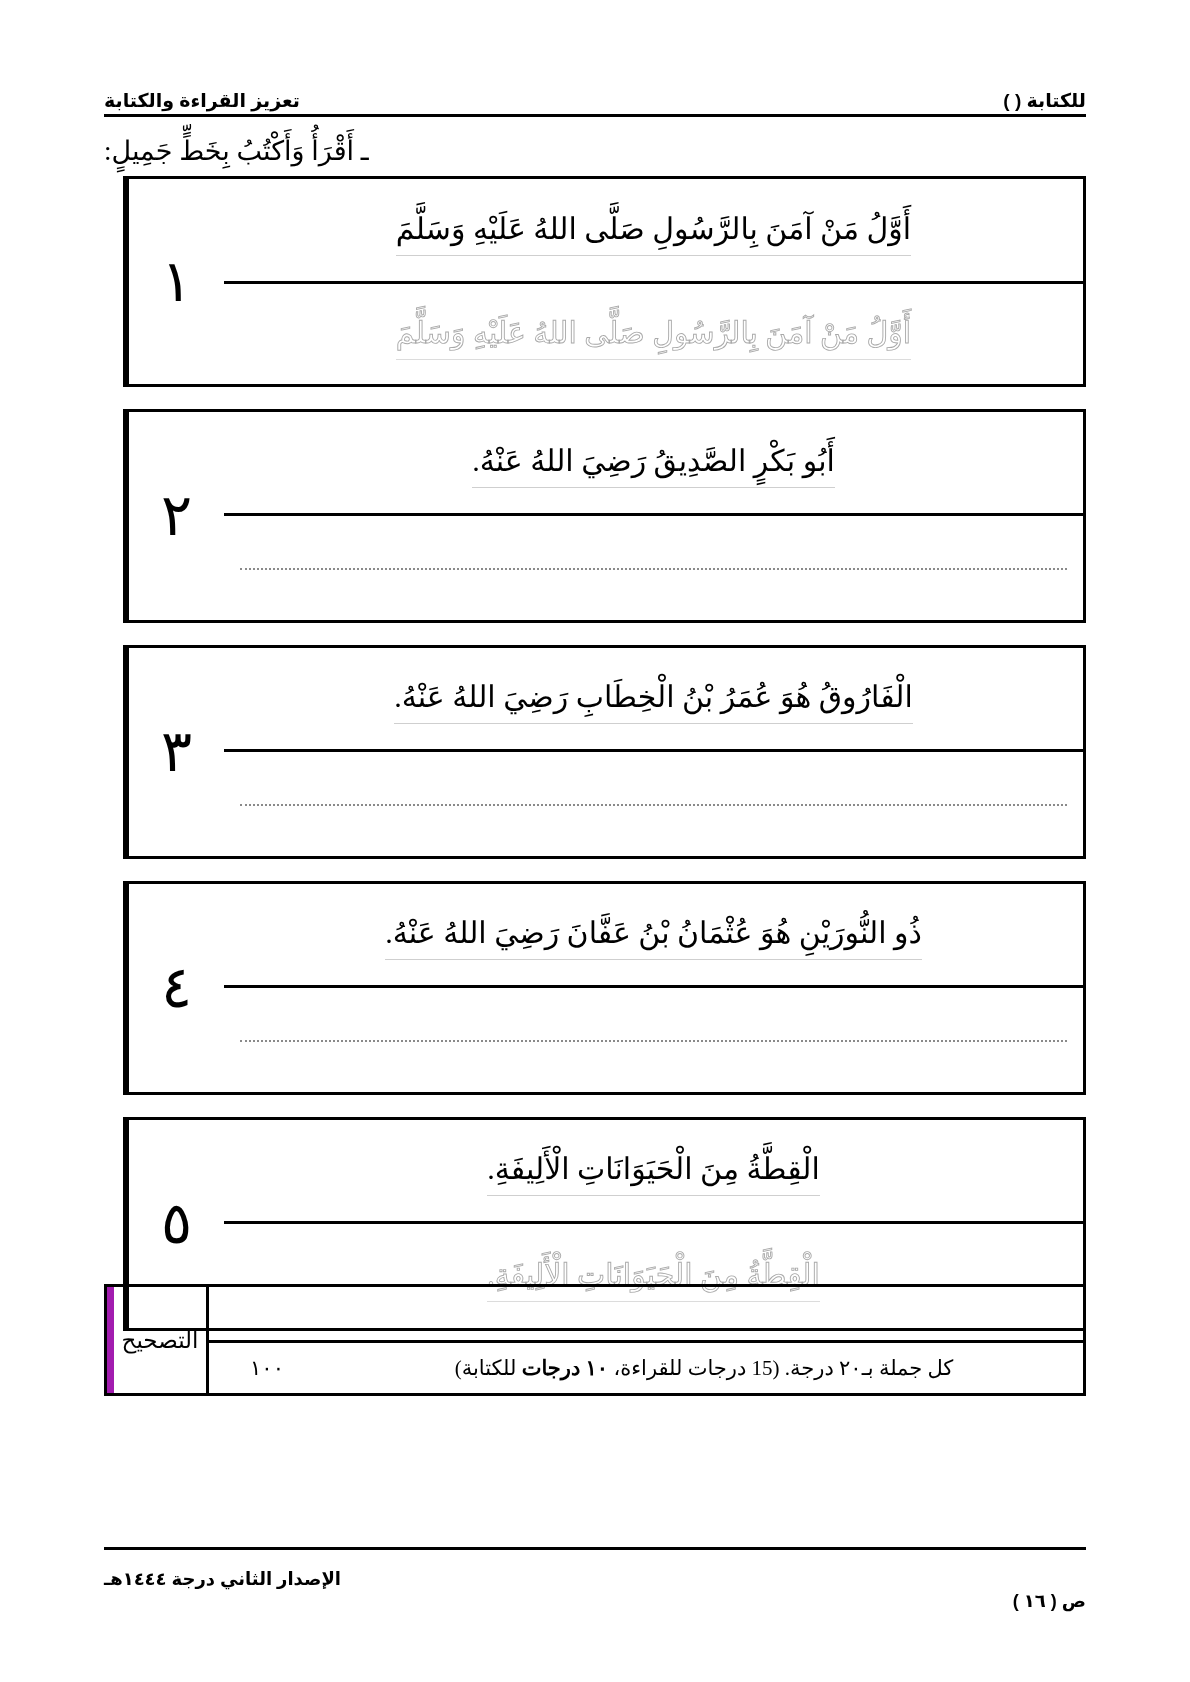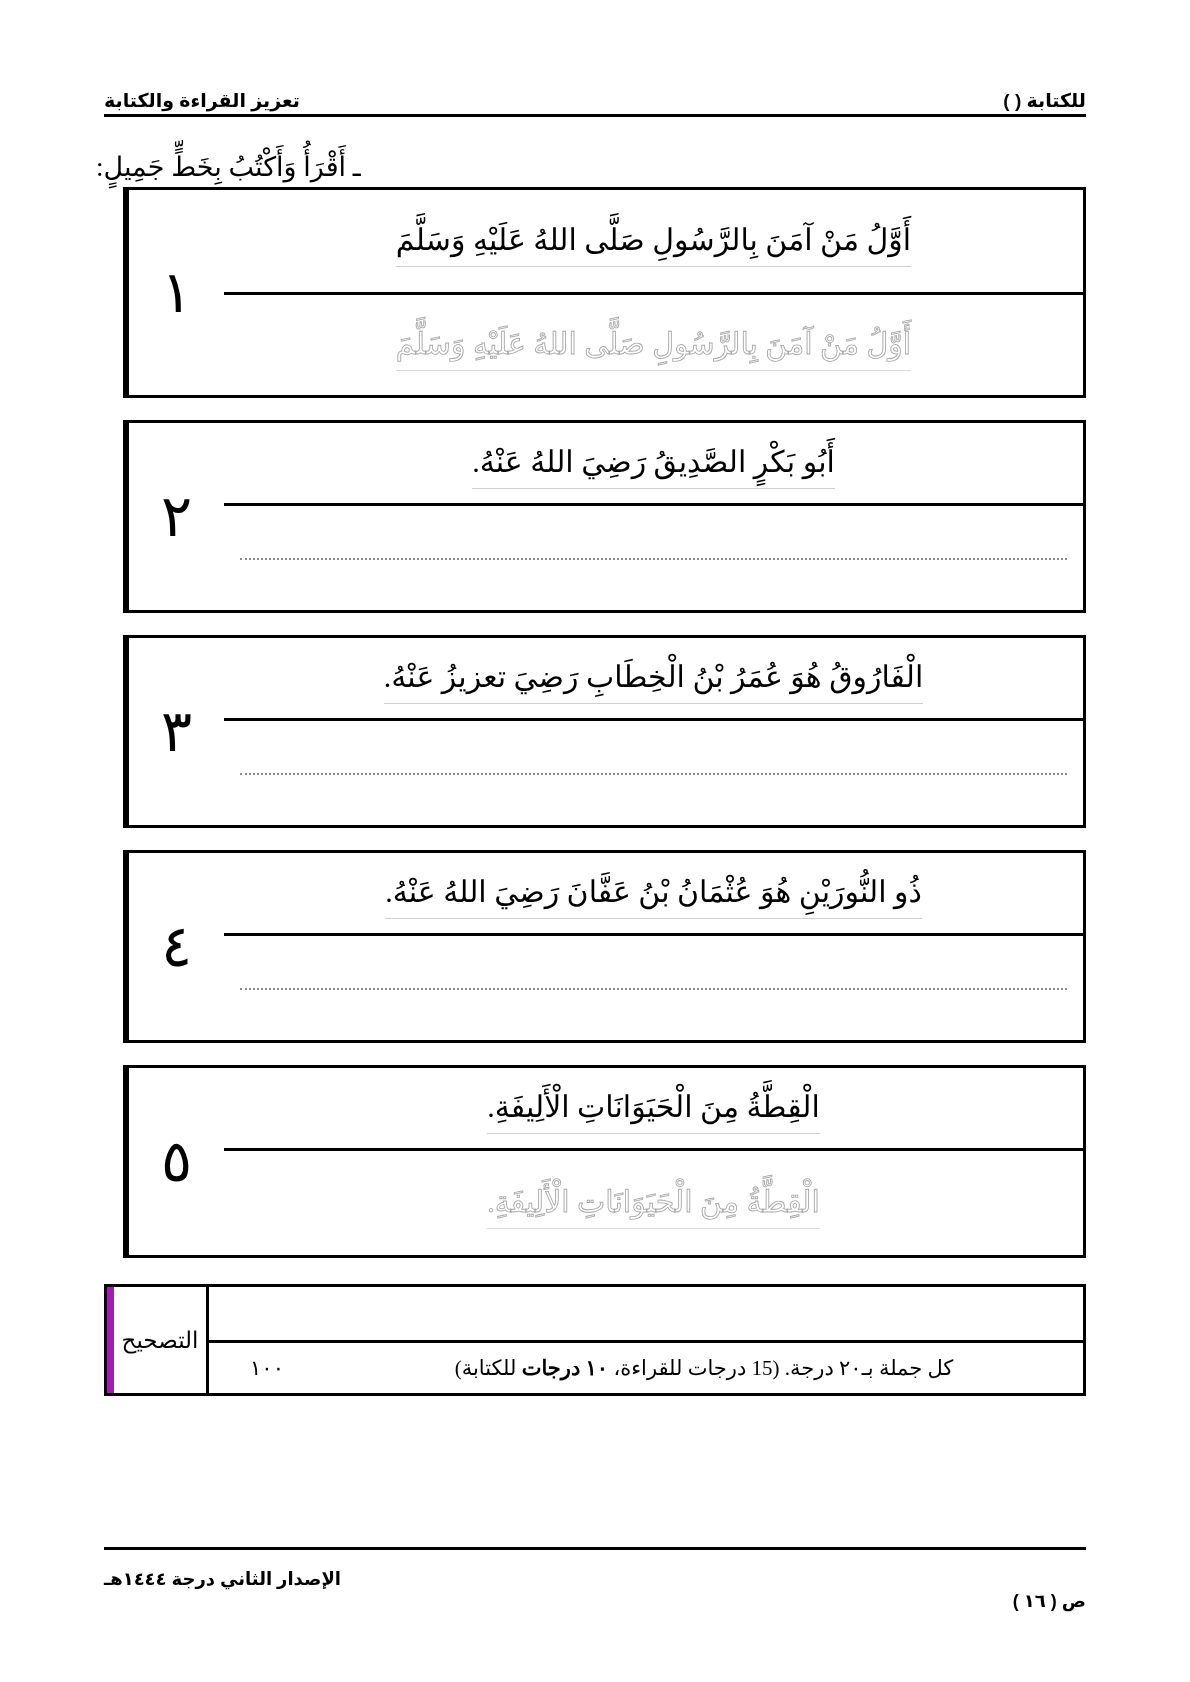--- a/index.html
+++ b/index.html
@@ -55,37 +55,36 @@
     left: 104px;
     height: 0;
     border-top: 3px solid #000;
   }
 
   
   .instruction {
     position: absolute;
     top: 132px;
     right: 104px;
-    left: 96px;
+    left: 104px;
     text-align: left;
     direction: rtl;
     font-family: "Liberation Serif", "DejaVu Serif", serif;
     font-size: 27px;
     line-height: 1.45;
     white-space: nowrap;
-    margin-top: 16px;
   }
   .instruction-inner {
     display: inline-block;
   }
 
   
   .exercises {
     position: absolute;
-    top: 187px;
+    top: 176px;
     right: 104px;
     left: 104px;
     padding-left: 19px;
   }
   .ex-block {
     display: flex;
     flex-direction: row;
     border: 3px solid #000;
     margin-bottom: 22px;
     background: #fff;
@@ -109,21 +108,21 @@
     min-width: 0;
   }
   .ex-line {
     box-sizing: border-box;
     display: flex;
     align-items: center;
     justify-content: center;
     position: relative;
   }
   .ex-line.model {
-    height: 83px;
+    height: 104px;
     border-bottom: 3px solid #000;
     font-size: 30px;
     direction: rtl;
     text-align: center;
     padding: 0 14px;
   }
   .ex-line.model .sentence {
     display: inline-block;
     border-bottom: 1px solid #cfcfcf;
     padding-bottom: 2px;
@@ -277,21 +276,21 @@
         <div class="ex-line blank">
           <span class="write-rule"></span>
         </div>
       </div>
       <div class="ex-num">٢</div>
     </div>
 
     <div class="ex-block">
       <div class="ex-body">
         <div class="ex-line model">
-          <span class="sentence">الْفَارُوقُ هُوَ عُمَرُ بْنُ الْخِطَابِ رَضِيَ تعزيزُ عَنْهُ.</span>
+          <span class="sentence">الْفَارُوقُ هُوَ عُمَرُ بْنُ الْخِطَابِ رَضِيَ اللهُ عَنْهُ.</span>
         </div>
         <div class="ex-line blank">
           <span class="write-rule"></span>
         </div>
       </div>
       <div class="ex-num">٣</div>
     </div>
 
     <div class="ex-block">
       <div class="ex-body">

